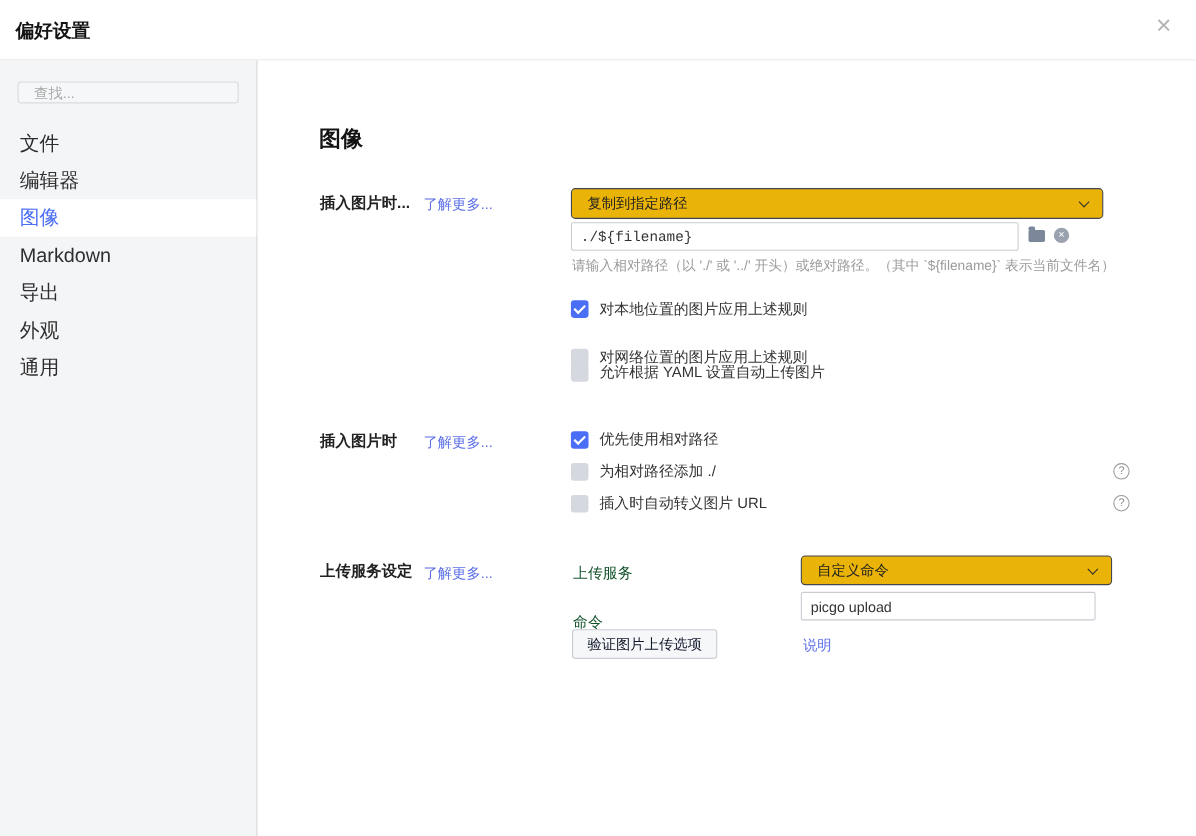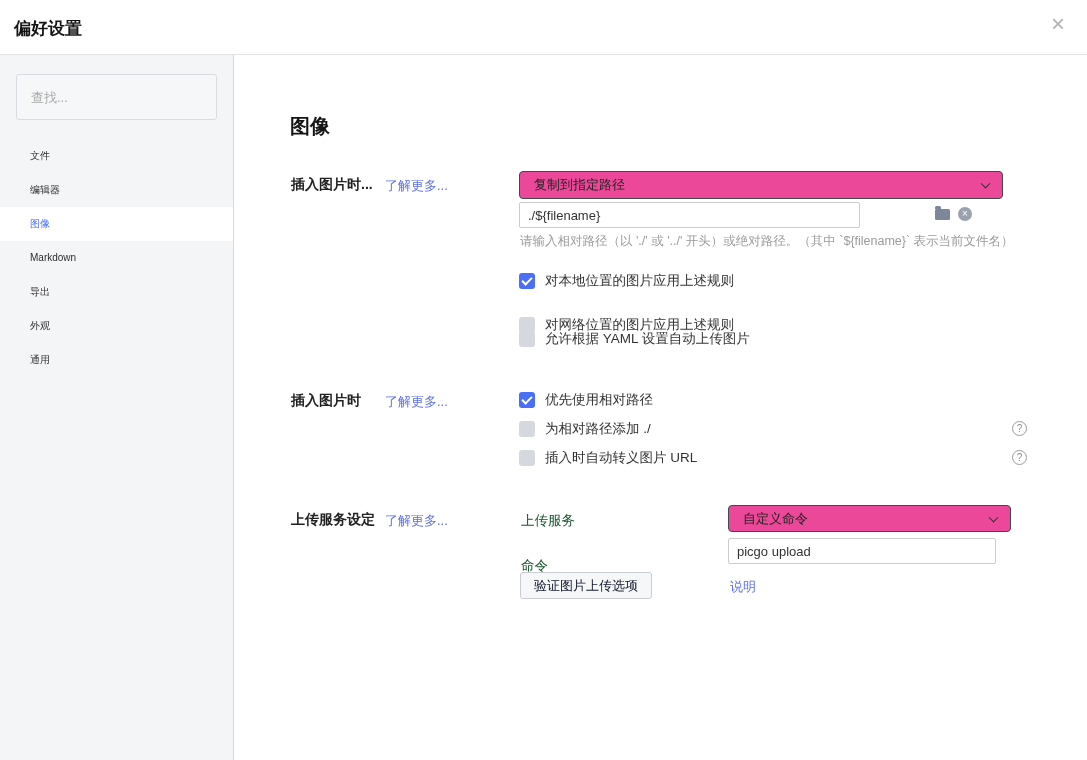--- a/index.html
+++ b/index.html
@@ -8,32 +8,32 @@
     width:1087px; height:760px; overflow:hidden;
     background:#fff; font-family:"Liberation Sans", sans-serif;
     position:relative; color:#333;
   }
   
   .header { position:absolute; top:0; left:0; right:0; height:55px; background:#fff; border-bottom:1px solid #e4e4e4; }
   .win-title { position:absolute; left:14px; top:17px; font-size:17px; font-weight:bold; color:#141414; }
   .close { position:absolute; right:22px; top:12px; font-size:24px; color:#b3b3b3; cursor:pointer; line-height:1; }
   
   .sidebar { position:absolute; top:55px; left:0; bottom:0; width:234px; background:#f4f5f7; border-right:1px solid #d9d9d9; }
-  .search { display:block; margin:19px 16px 0; width:201px; height:46px; border:1px solid #d9dbe0; border-radius:3px; background:#f6f7f9; padding:0 14px; font-size:13px; color:#333; outline:none; font-family:inherit; }
+  .search { display:block; margin:19px 16px 0; width:201px; height:20px; border:1px solid #d9dbe0; border-radius:3px; background:#f6f7f9; padding:0 14px; font-size:13px; color:#333; outline:none; font-family:inherit; }
   .search::placeholder { color:#a9a9a9; }
   .nav { margin-top:19px; }
-  .nav-item { height:34px; line-height:34px; padding-left:30px; font-size:10px; color:#2e2e2e; cursor:pointer; }
+  .nav-item { height:34px; line-height:34px; padding-left:18px; font-size:18px; color:#2e2e2e; cursor:pointer; }
   .nav-item.active { background:#fff; color:var(--accent); }
   
   .main { position:absolute; top:55px; left:235px; right:0; bottom:0; background:#fff; }
   .page-title { position:absolute; left:55px; top:58px; font-size:20px; font-weight:bold; color:#141414; }
   .sec-label { position:absolute; left:56px; font-size:14px; font-weight:bold; color:#222; }
   .link { position:absolute; font-size:13px; color:var(--link); cursor:pointer; }
   
-  .select { position:absolute; border:1px solid #43474e; border-radius:4px; background:#ec4899; font-size:13px; color:#222; display:flex; align-items:center; padding:0 14px; cursor:pointer; }
+  .select { position:absolute; border:1px solid #43474e; border-radius:4px; background:#eab308; font-size:13px; color:#222; display:flex; align-items:center; padding:0 14px; cursor:pointer; }
   .chev { position:absolute; right:13px; top:50%; width:7px; height:7px; border-right:1.6px solid #2f2f2f; border-bottom:1.6px solid #2f2f2f; transform:translateY(-70%) rotate(45deg); }
   
   .text-input { position:absolute; border:1px solid #c9ccd1; border-radius:2px; background:#fff; padding:0 8px; font-size:13px; color:#333; outline:none; font-family:inherit; }
   .hint { position:absolute; font-size:12.5px; color:#9b9b9b; }
   
   .folder-icon { position:absolute; width:15px; height:11px; background:#7c8799; border-radius:1.5px; cursor:pointer; }
   .folder-icon::before { content:""; position:absolute; top:-3px; left:0; width:6px; height:3px; background:#7c8799; border-radius:1.5px 1.5px 0 0; }
   .clear-icon { position:absolute; width:14px; height:14px; border-radius:50%; background:#99a2ae; color:#fff; font-size:10px; line-height:14px; text-align:center; cursor:pointer; }
   
   .cb-row { position:absolute; display:flex; align-items:center; gap:10px; height:18px; cursor:pointer; }
@@ -70,21 +70,21 @@
   <h1 class="page-title">图像</h1>
 
   <div class="sec-label" style="top:121px">插入图片时...</div>
   <a class="link" style="left:150px; top:122px">了解更多...</a>
 
   <div class="select" style="left:284px; top:116px; width:484px; height:28px">
     <span>复制到指定路径</span>
     <span class="chev"></span>
   </div>
 
-  <input class="text-input" style="left: 284px; top: 147px; width: 341px; height: 26px;" type="text" value="./${filename}">
+  <input class="text-input" style="left: 284px; top: 147px; width: 407px; height: 26px; font-family: Liberation Mono, monospace;" type="text" value="./${filename}">
   <span class="folder-icon" style="left:700px; top:154px"></span>
   <span class="clear-icon" style="left:723px; top:152px">×</span>
 
   <div class="hint" style="left:285px; top:178px">请输入相对路径（以 './' 或 '../' 开头）或绝对路径。（其中 `${filename}` 表示当前文件名）</div>
 
   <div class="cb-row" style="left:284px; top:217px">
     <span class="checkbox checked"></span>
     <span class="cb-label">对本地位置的图片应用上述规则</span>
   </div>
   <div class="cb-row" style="left:284px; top:261px">

